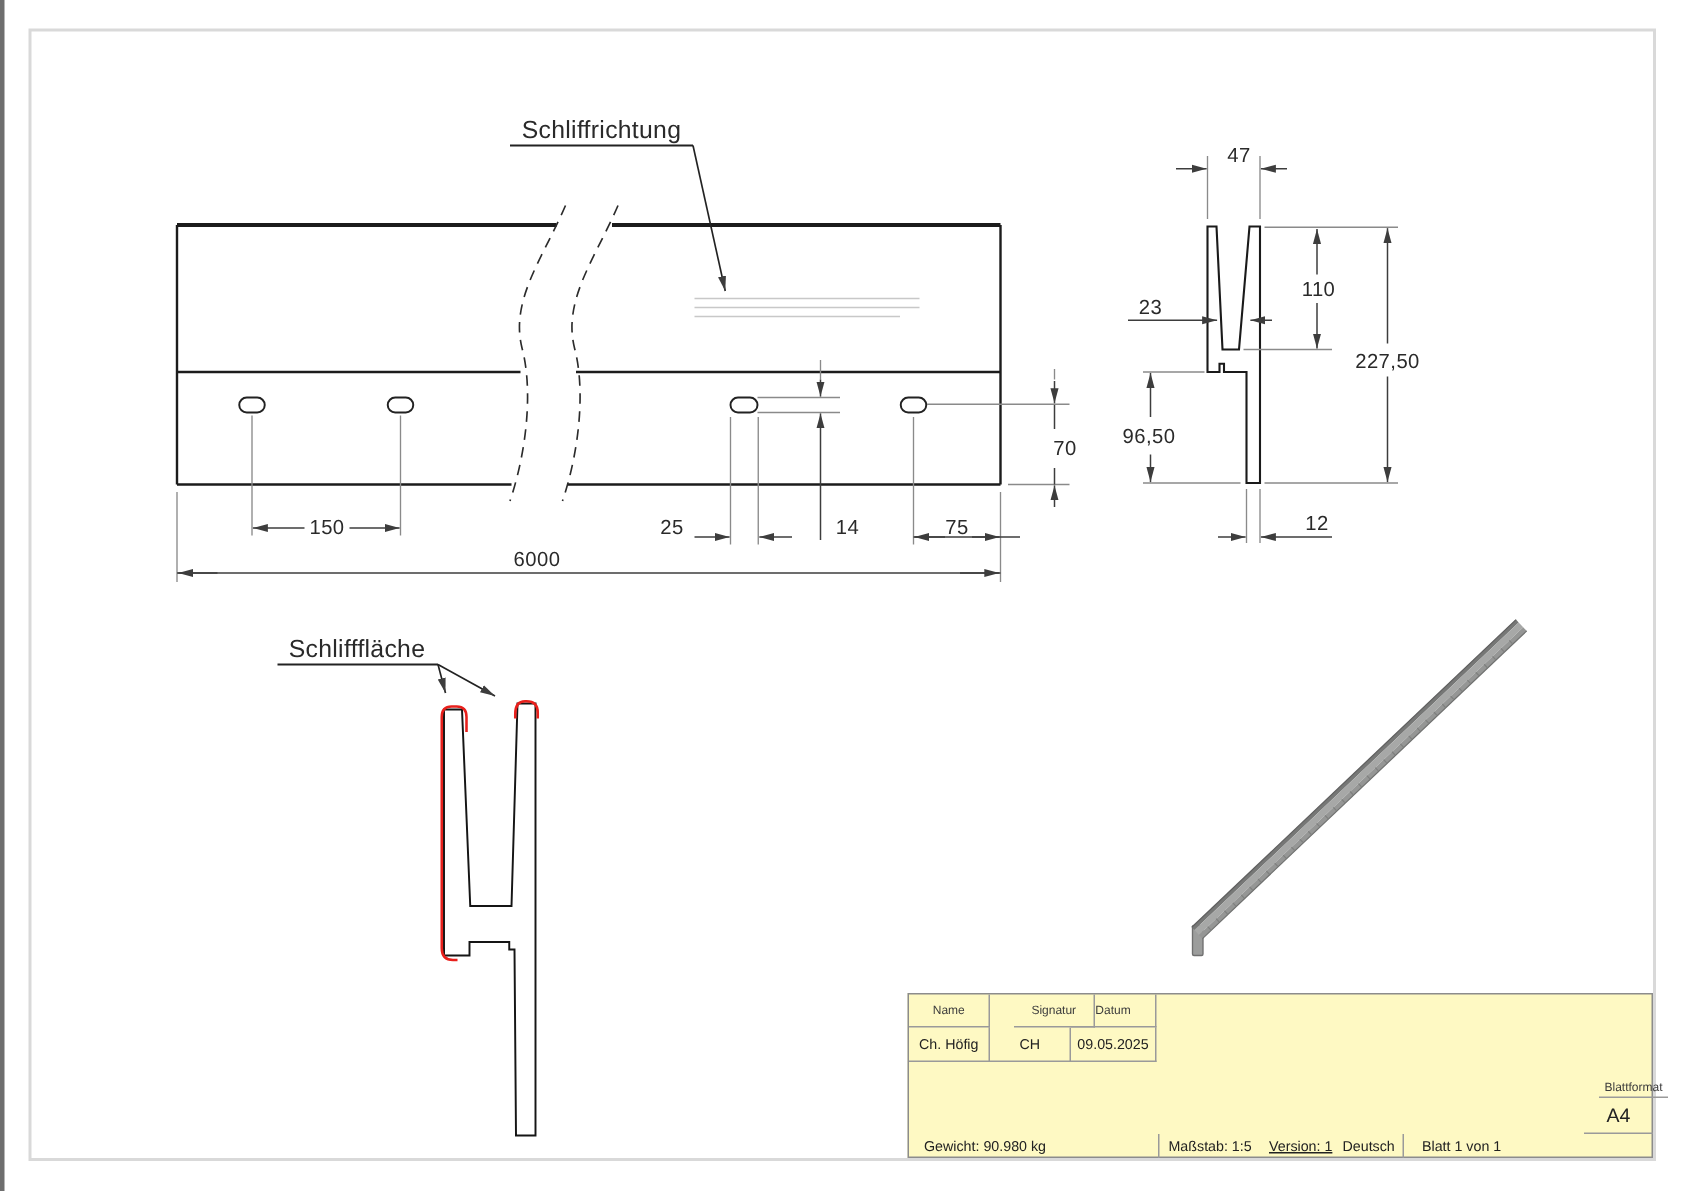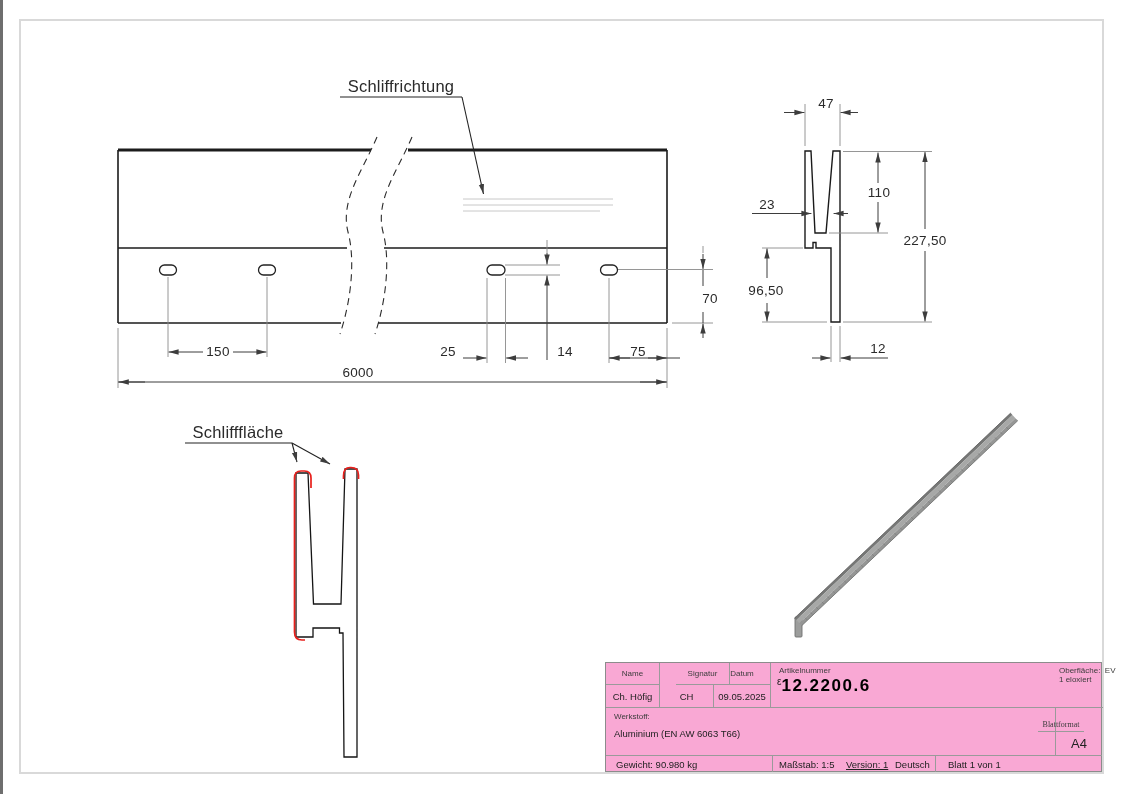--- a/index.html
+++ b/index.html
@@ -5,21 +5,21 @@
   html,body{margin:0;padding:0;background:#ffffff;}
   body{width:1123px;height:794px;position:relative;font-family:"Liberation Sans",sans-serif;overflow:hidden;}
   .abs{position:absolute;box-sizing:border-box;}
   #left-edge{left:0;top:0;width:3px;height:794px;background:#6e6e6e;}
   #sheet{left:19px;top:19px;width:1085px;height:755px;border:2px solid #d9d9d9;background:#ffffff;}
   #drawing-svg{left:0;top:0;width:1123px;height:794px;}
   svg text{font-family:"Liberation Sans",sans-serif;fill:#2a2a2a;}
   .dim-text{font-size:13.5px;letter-spacing:0.3px;}
   .label-text{font-size:16.5px;letter-spacing:0.2px;}
   
-  #title-block{left:605px;top:662px;width:497px;height:110px;border:1px solid #8c8c8c;background:#f9a8d4;font-size:9.5px;color:#222;}
+  #title-block{left:605px;top:662px;width:497px;height:110px;border:1px solid #8c8c8c;background:#fef9c3;font-size:9.5px;color:#222;}
   .tb-cell{position:absolute;box-sizing:border-box;display:flex;align-items:center;justify-content:center;}
   .tb-label{font-size:8px;color:#3c3c3c;}
   .br{border-right:1px solid #9a9a9a;}
   .bb{border-bottom:1px solid #9a9a9a;}
   .tb-left{justify-content:flex-start;}
   #tb-artikel-label{position:absolute;left:8px;top:3px;font-size:8px;color:#3c3c3c;}
   #tb-oberflaeche{position:absolute;left:288px;top:3px;font-size:8px;color:#3c3c3c;}
   #tb-artnum-row{position:absolute;left:6px;top:13px;white-space:nowrap;}
   #tb-art-prefix{font-size:10px;vertical-align:6px;}
   #tb-art-number{font-size:17px;font-weight:600;letter-spacing:1.5px;color:#000;}
@@ -188,36 +188,23 @@
 <div class="abs" id="title-block">
 
   <div class="tb-cell br bb tb-label" style="left:0;top:0;width:54px;height:22px;">Name</div>
   <div class="tb-cell br bb tb-label" style="left:70px;top:0;width:54px;height:22px;">Signatur</div>
   <div class="tb-cell br bb tb-label" style="left:108px;top:0;width:57px;height:22px;">Datum</div>
 
   <div class="tb-cell br bb" style="left:0;top:22px;width:54px;height:23px;">Ch. Höfig</div>
   <div class="tb-cell br bb" style="left:54px;top:22px;width:54px;height:23px;">CH</div>
   <div class="tb-cell br bb" style="left:108px;top:22px;width:57px;height:23px;">09.05.2025</div>
 
-  <div class="abs bb" style="left:165px;top:0;width:332px;height:45px;position:absolute;">
-    <span id="tb-artikel-label">Artikelnummer</span>
-    <span id="tb-oberflaeche">
-      <span>Oberfläche:</span>&nbsp;&nbsp;<span>EV 1 eloxiert</span>
-    </span>
-    <div id="tb-artnum-row">
-      <span id="tb-art-prefix">ε</span><span id="tb-art-number">12.2200.6</span>
-    </div>
-  </div>
-
-  <div class="abs br bb" style="left:0;top:45px;width:450px;height:48px;position:absolute;">
-    <span id="tb-werk-label">Werkstoff:</span>
-    <span id="tb-werk-value">Aluminium (EN AW 6063 T66)</span>
-  </div>
-
-  <div class="tb-cell bb tb-label" style="left:432px;top:45px;width:46px;height:24px;align-items:flex-end;padding-bottom:2px;font-family:Liberation Serif, serif;">Blattformat</div>
+
+
+  <div class="tb-cell bb tb-label" style="left:460px;top:45px;width:46px;height:24px;align-items:flex-end;padding-bottom:2px;">Blattformat</div>
   <div class="tb-cell bb" style="left:450px;top:69px;width:46px;height:24px;font-size:13px;">A4</div>
 
   <div class="tb-cell br tb-left" style="left:0;top:93px;width:167px;height:16px;padding-left:10px;">Gewicht: 90.980 kg</div>
   <div class="abs br" style="left:167px;top:93px;width:163px;height:16px;position:absolute;">
     <span class="tb-bottom-span" style="left:6px;">Maßstab: 1:5</span>
     <span class="tb-bottom-span" style="left:73px;text-decoration:underline;">Version: 1</span>
     <span class="tb-bottom-span" style="left:122px;">Deutsch</span>
   </div>
   <div class="tb-cell tb-left" style="left:330px;top:93px;width:167px;height:16px;padding-left:12px;">Blatt 1 von 1</div>
 </div>

